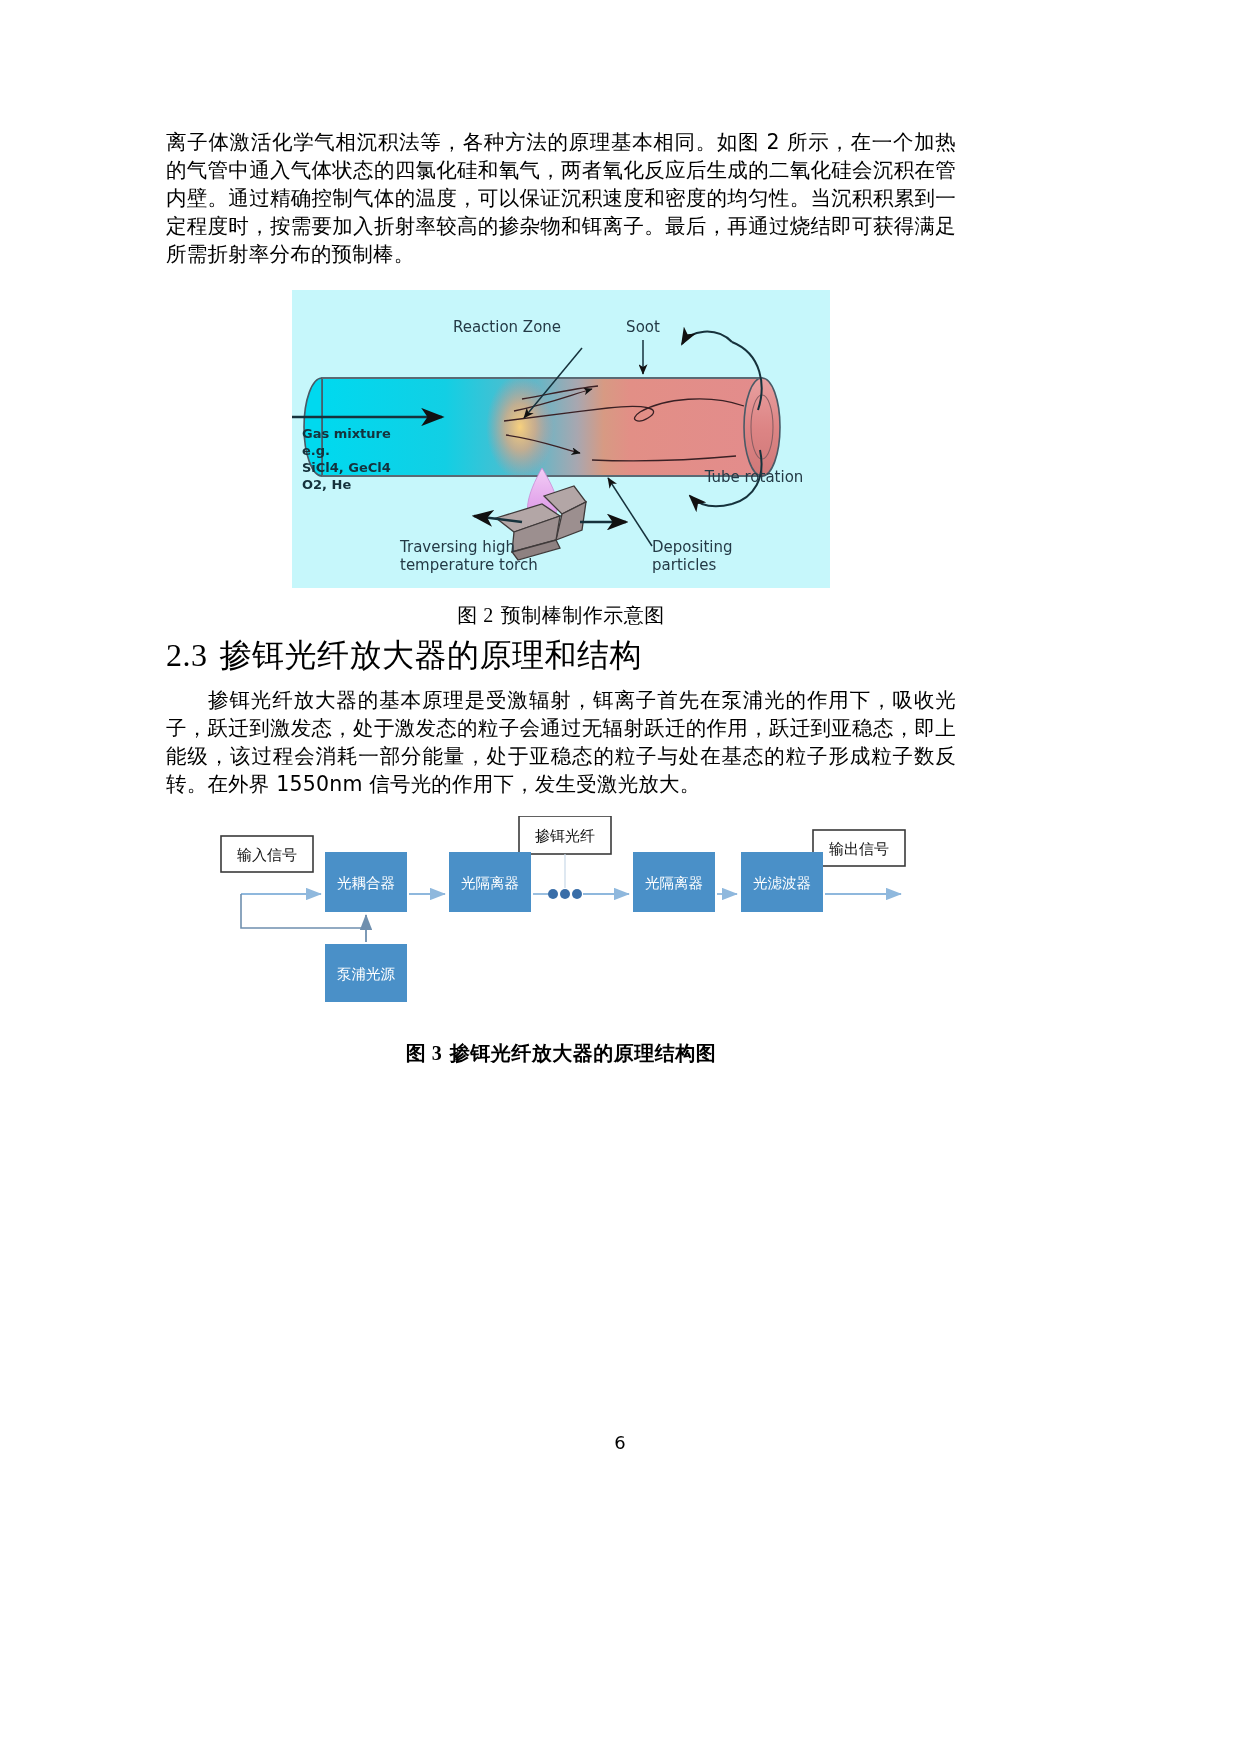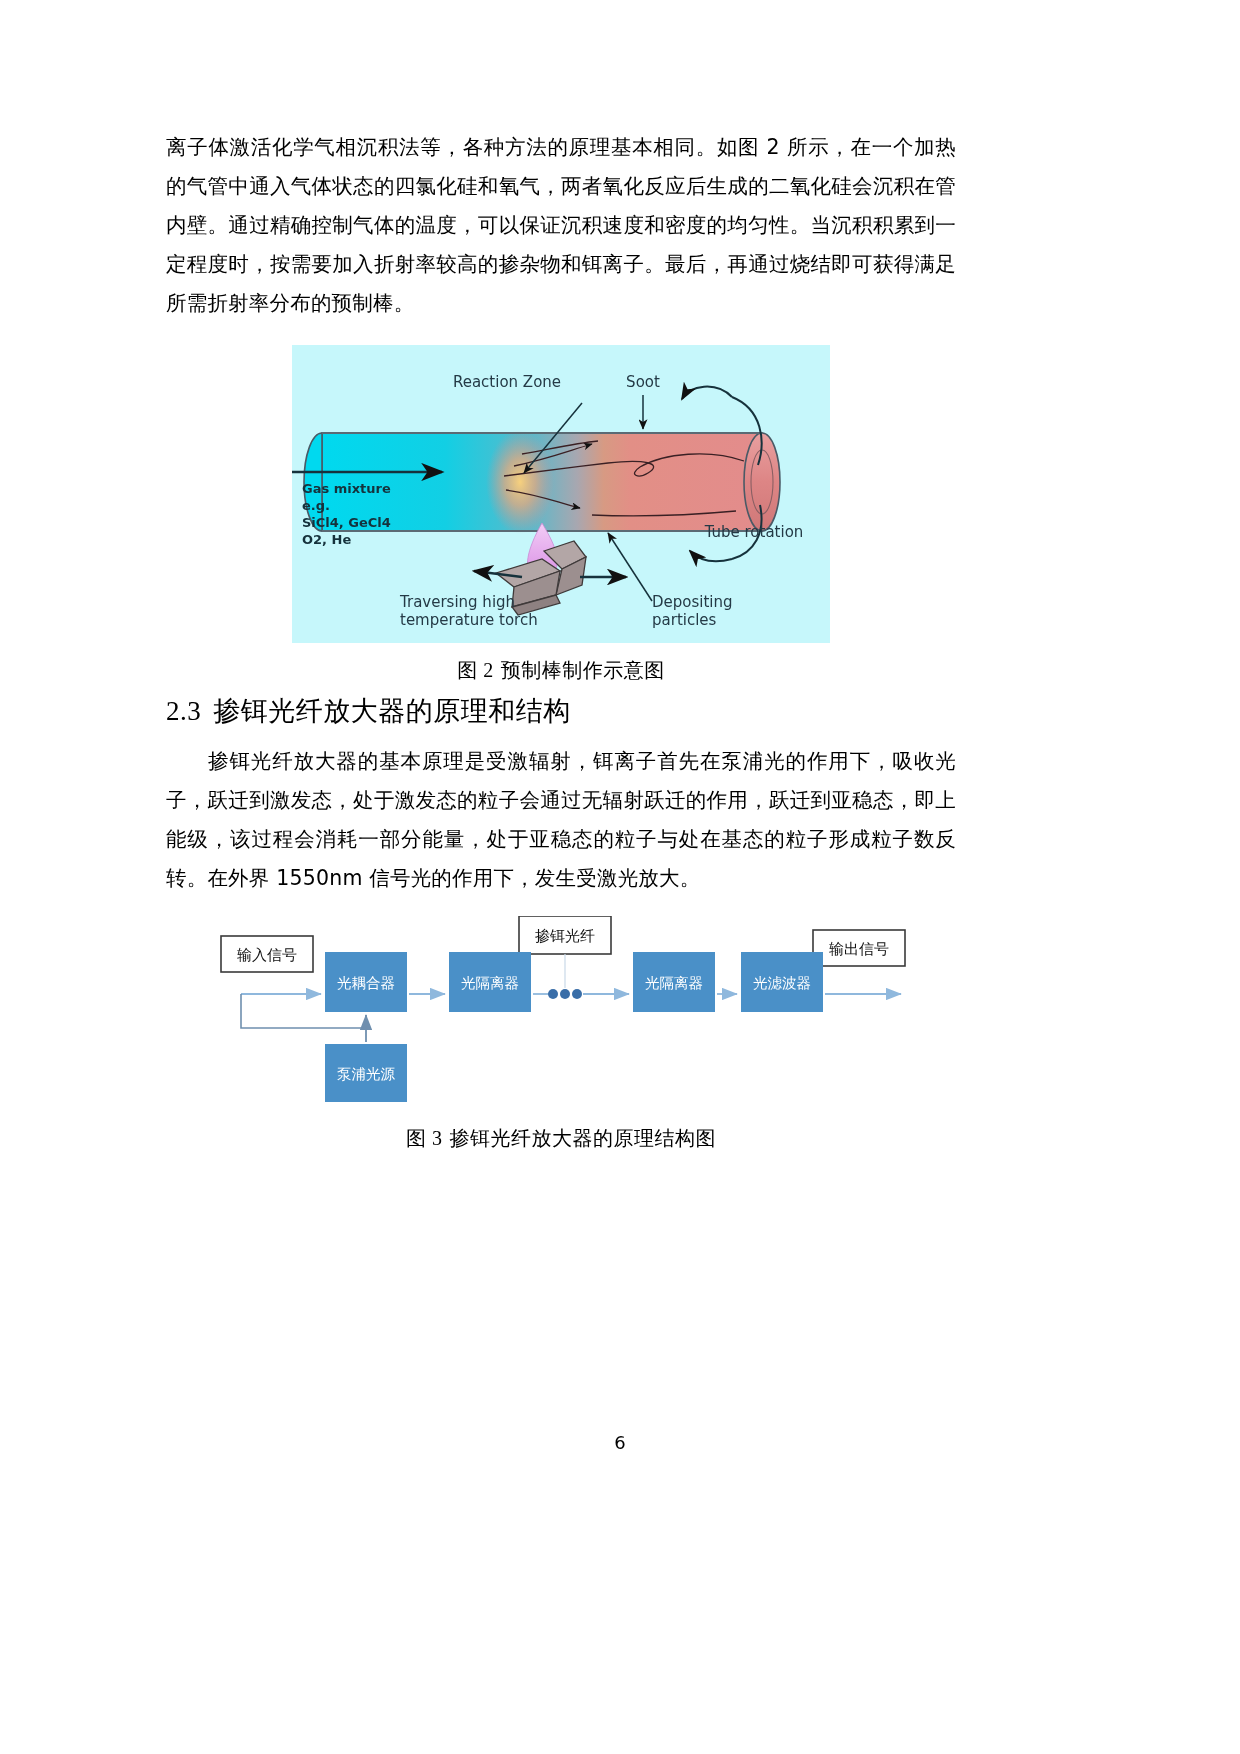--- a/index.html
+++ b/index.html
@@ -18,33 +18,33 @@
   }
   .content {
     position:absolute;
     left:166px; top:128px;
     width:790px;
   }
   
   .para {
     font-family:"DejaVu Sans", sans-serif;
     font-size:20.5px;
-    line-height:39px;
+    line-height:28px;
     text-align:justify;
     text-justify:inter-ideograph;
     letter-spacing:0.2px;
     margin:0;
   }
   .para.indent { text-indent:2.05em; }
   .para + .para { margin-top:0; }
 
   
   .h2 {
     font-family:"DejaVu Sans", sans-serif;
-    font-size:27px;
+    font-size:32px;
     font-weight:normal;
     line-height:45px;
     margin:4px 0 8px 0;
     letter-spacing:0.5px;
   }
   .h2 .num { font-family:"Liberation Serif", serif; margin-right:12px; }
 
   
   .fig2-wrap {
     margin:22px 0 0 0;
@@ -294,21 +294,21 @@
             <circle cx="352" cy="78" r="5"></circle>
             <circle cx="364" cy="78" r="5"></circle>
             <circle cx="376" cy="78" r="5"></circle>
           </g>
 
           <line x1="364" y1="38" x2="364" y2="72" stroke="#c9d9e8" stroke-width="1.2"></line>
         </svg>
       </div>
     </div>
 
-    <div class="cap" style="margin-top:14px;">
+    <div class="cap" style="margin-top:29px;font-weight:bold;">
       <span class="n">图 3</span>
       <span>掺铒光纤放大器的原理结构图</span>
     </div>
 
   </div>
 
   <div class="pageno">6</div>
 
 </div>
 

